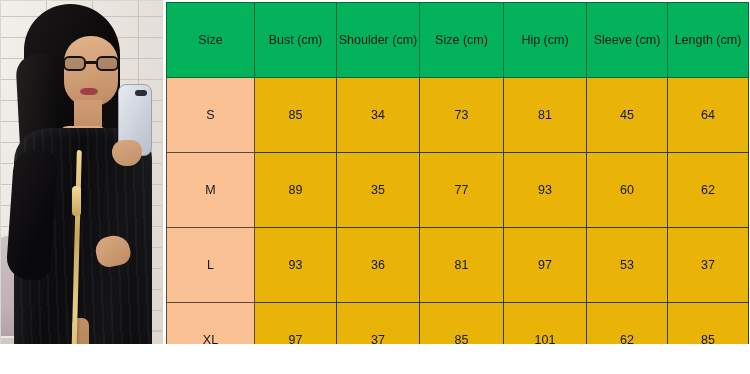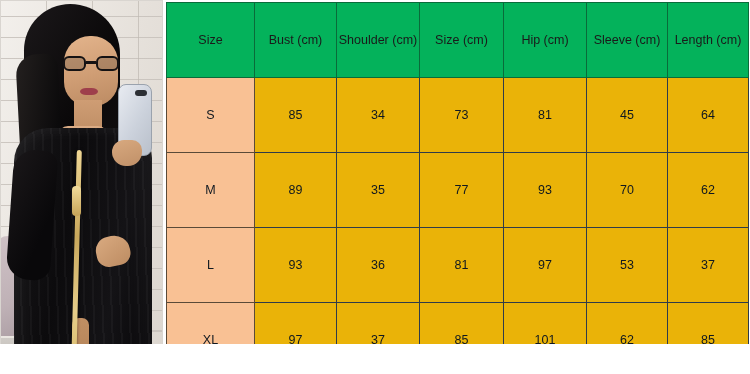--- a/index.html
+++ b/index.html
@@ -387,21 +387,21 @@
           <td>81</td>
           <td>45</td>
           <td>64</td>
         </tr>
         <tr>
           <td class="size-cell">M</td>
           <td>89</td>
           <td>35</td>
           <td>77</td>
           <td>93</td>
-          <td>70</td>
+          <td>60</td>
           <td>62</td>
         </tr>
         <tr>
           <td class="size-cell">L</td>
           <td>93</td>
           <td>36</td>
           <td>81</td>
           <td>97</td>
           <td>53</td>
           <td>37</td>

